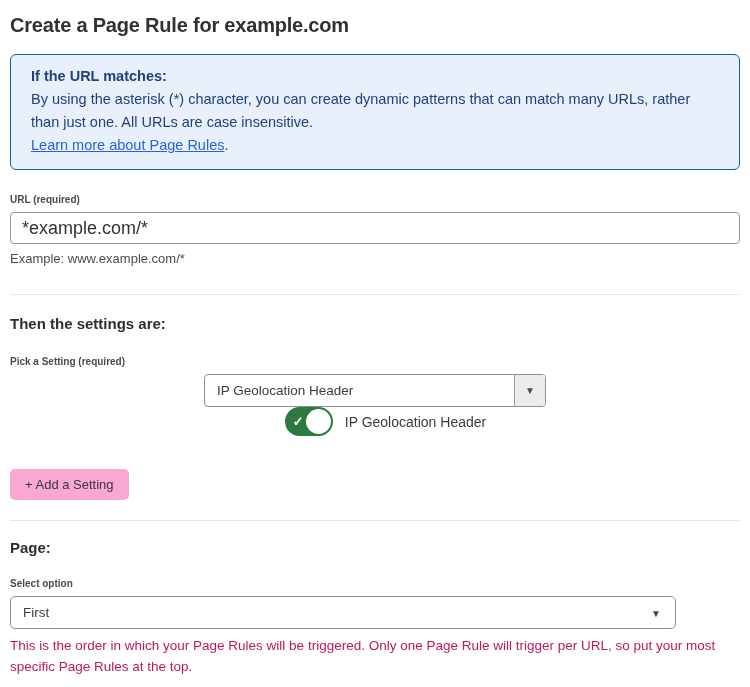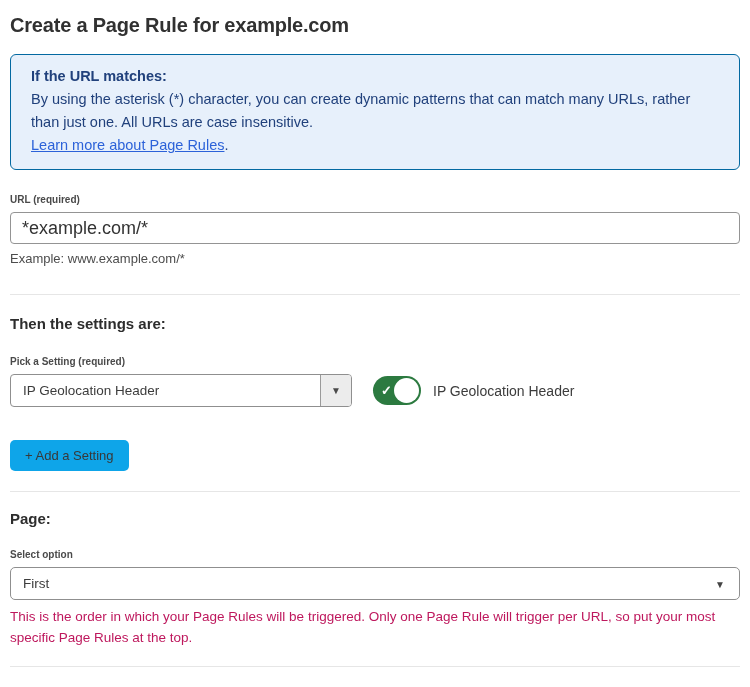--- a/index.html
+++ b/index.html
@@ -79,20 +79,21 @@
     font-weight: bold;
     color: #2d2d2d;
     margin-top: 20px;
   }
 
   
   .setting-row {
     display: flex;
     align-items: center;
     margin-top: 7px;
+    flex-direction: column;
   }
   .setting-select {
     display: flex;
     align-items: stretch;
     width: 342px;
     height: 33px;
     border: 1px solid #8f8f8f;
     border-radius: 4px;
     background: #fff;
     overflow: hidden;
@@ -151,34 +152,34 @@
   .toggle-label {
     margin-left: 12px;
     font-size: 14px;
     color: #3c3c3c;
   }
 
   .add-setting-btn {
     margin-top: 33px;
     height: 31px;
     padding: 0 15px;
-    background: #0ea5e9;
+    background: #f9a8d4;
     border: none;
     border-radius: 5px;
     font-family: "Liberation Sans", sans-serif;
     font-size: 13px;
     color: #383838;
     cursor: pointer;
   }
 
   
   .order-select {
     position: relative;
     margin-top: 7px;
-    width: 730px;
+    width: 666px;
     height: 33px;
     border: 1px solid #8f8f8f;
     border-radius: 5px;
     background: #fff;
     display: flex;
     align-items: center;
     padding: 0 12px;
     font-size: 13.5px;
     color: #3c3c3c;
     cursor: pointer;

